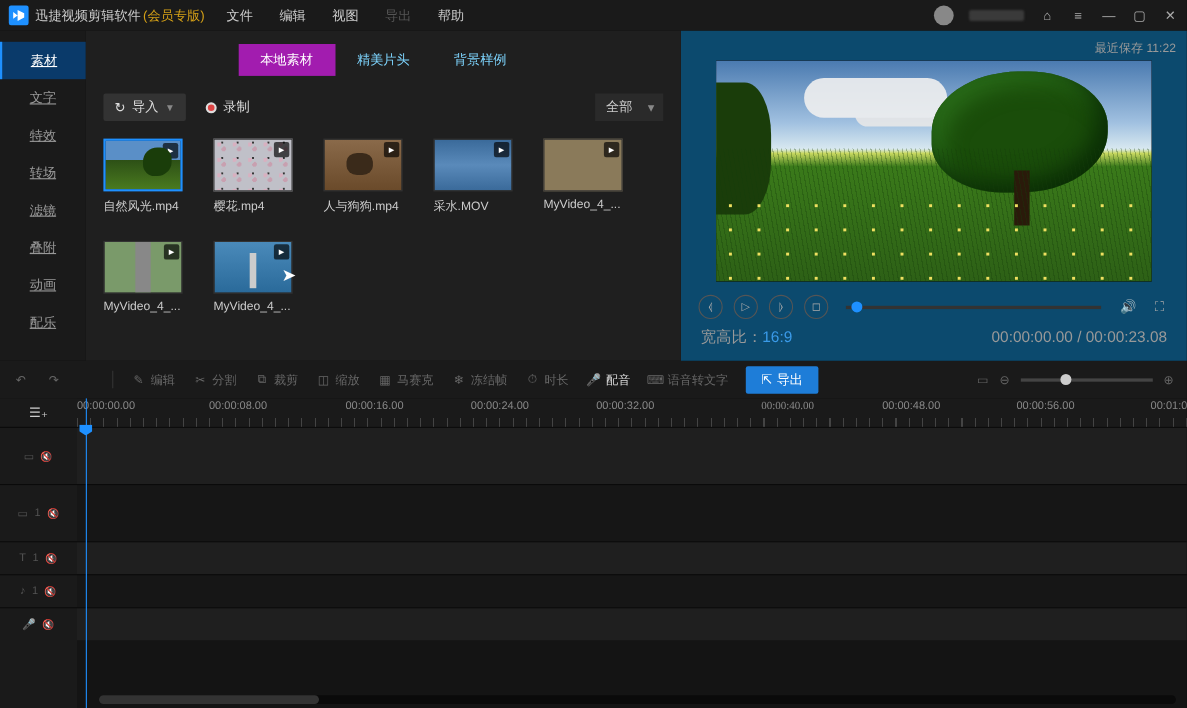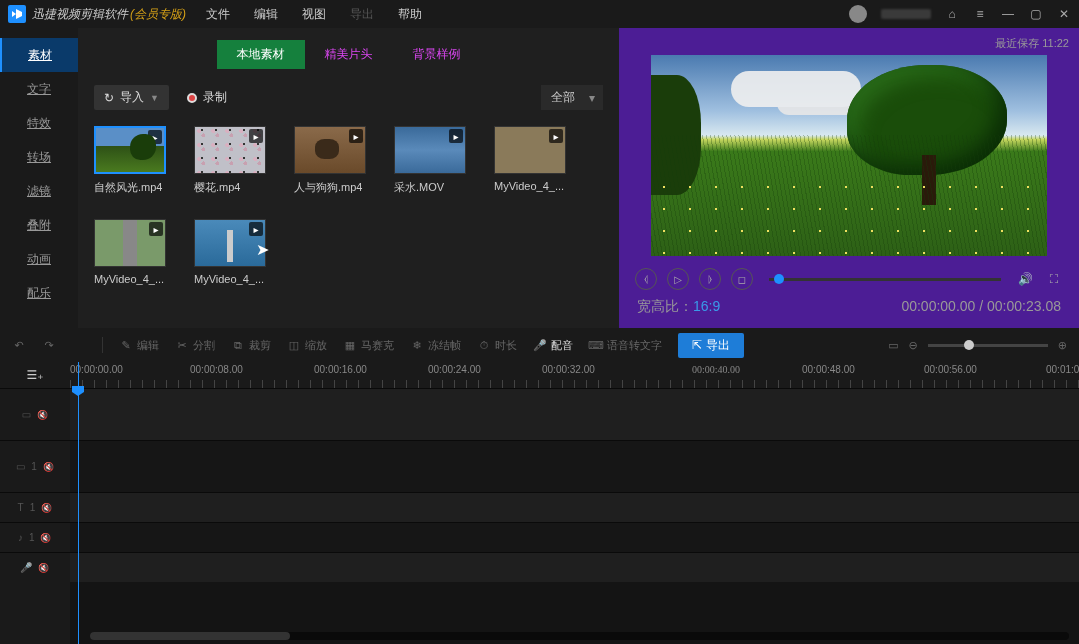--- a/index.html
+++ b/index.html
@@ -2,59 +2,59 @@
 <html><head>
 <meta charset="utf-8">
 <style>
 * { margin:0; padding:0; box-sizing:border-box; font-family:"Microsoft YaHei",sans-serif; }
 body { background:#0d0d0d; color:#ccc; width:1079px; height:644px; overflow:hidden; font-size:12px; }
 
 
 .titlebar { height:28px; background:#1a1a1a; display:flex; align-items:center; padding:0 8px; }
 .app-icon { width:18px; height:18px; background:#1e90ff; border-radius:2px; display:flex; align-items:center; justify-content:center; margin-right:6px; }
 .app-icon svg { width:12px; height:12px; }
-.app-title { color:#ccc; font-size:12px;font-style:italic; }
+.app-title { color:#ccc; font-size:12px; }
 .app-title .vip { color:#d4a017; margin-left:2px; }
 .menu { display:flex; margin-left:20px; gap:24px; }
 .menu-item { color:#ccc; cursor:pointer; font-size:12px; }
 .menu-item.disabled { color:#555; }
 .title-right { margin-left:auto; display:flex; align-items:center; gap:14px; }
 .avatar { width:18px; height:18px; border-radius:50%; background:#888; }
 .username { width:50px; height:10px; background:#3a3a3a; border-radius:2px; filter:blur(1px); }
 .winbtn { width:14px; height:14px; display:flex; align-items:center; justify-content:center; cursor:pointer; color:#aaa; }
 
 
 .upper { display:flex; height:300px; }
 .sidebar { width:78px; background:#1a1a1a; display:flex; flex-direction:column; padding-top:10px; }
 .side-item { height:34px; display:flex; align-items:center; justify-content:center; color:#999; cursor:pointer; font-size:12px;text-decoration:underline; }
 .side-item.active { color:#fff; background:#0a3a6a; border-left:2px solid #1e90ff; }
 
 .media-panel { flex:1; background:#1f1f1f; padding:12px 16px; position:relative; }
 .media-tabs { display:flex; justify-content:center; gap:0; margin-bottom:16px; }
-.media-tab { padding:6px 20px; color:#d946ef; cursor:pointer; font-size:12px; }
-.media-tab.active { background:#15803d; color:#fff; }
+.media-tab { padding:6px 20px; color:#7dd3fc; cursor:pointer; font-size:12px; }
+.media-tab.active { background:#a21caf; color:#fff; }
 
 .media-actions { display:flex; align-items:center; gap:18px; margin-bottom:16px; }
 .import-btn { display:flex; align-items:center; gap:6px; background:#333; padding:4px 10px; border-radius:2px; cursor:pointer; color:#ddd; }
 .record-btn { display:flex; align-items:center; gap:6px; cursor:pointer; color:#ddd; }
 .record-dot { width:10px; height:10px; border-radius:50%; border:2px solid #ddd; background:#d44; }
 .filter-select { margin-left:auto; background:#2a2a2a; color:#ccc; padding:4px 28px 4px 10px; border:none; position:relative; cursor:pointer; display:flex; align-items:center; gap:40px; }
 .filter-select::after { content:"▾"; position:absolute; right:8px; color:#888; }
 
 .thumb-grid { display:flex; flex-wrap:wrap; gap:24px 28px; }
 .thumb-item { width:72px; }
 .thumb-box { width:72px; height:48px; border:1px solid #333; position:relative; background:#333; display:flex; align-items:center; justify-content:center; overflow:hidden; }
 .thumb-item.selected .thumb-box { border:2px solid #1e90ff; }
 .thumb-add { position:absolute; top:2px; right:2px; width:14px; height:14px; background:#000a; border-radius:2px; display:flex; align-items:center; justify-content:center; color:#fff; font-size:10px; }
 .thumb-label { color:#ccc; font-size:11px; margin-top:6px; text-align:left; white-space:nowrap; overflow:hidden; text-overflow:ellipsis; }
 
 .cursor { position:absolute; left:178px; top:212px; color:#fff; font-size:16px; pointer-events:none; }
 
 
-.preview-panel { width:460px; background:#4c1d95; padding:8px 10px; display:flex; flex-direction:column; }
+.preview-panel { width:460px; background:#0c4a6e; padding:8px 10px; display:flex; flex-direction:column; }
 .save-info { text-align:right; color:#999; font-size:11px; }
 .preview-box { flex:1; margin:4px 22px 8px; background:#000; display:flex; align-items:center; justify-content:center; overflow:hidden; }
 .transport { display:flex; align-items:center; gap:10px; padding:4px 6px; }
 .tbtn { width:22px; height:22px; border:1px solid #555; border-radius:50%; display:flex; align-items:center; justify-content:center; cursor:pointer; color:#aaa; font-size:10px; }
 .seek { flex:1; height:3px; background:#333; position:relative; margin:0 6px; }
 .seek-knob { position:absolute; left:2%; top:-4px; width:10px; height:10px; border-radius:50%; background:#1e90ff; }
 .vol-icon, .full-icon { width:18px; height:18px; cursor:pointer; color:#aaa; display:flex; align-items:center; justify-content:center; }
 .preview-footer { display:flex; justify-content:space-between; color:#999; font-size:14px; padding:4px 8px; }
 .preview-footer .aspect { color:#999; }
 .preview-footer .aspect .val { color:#3a9ae8; }

